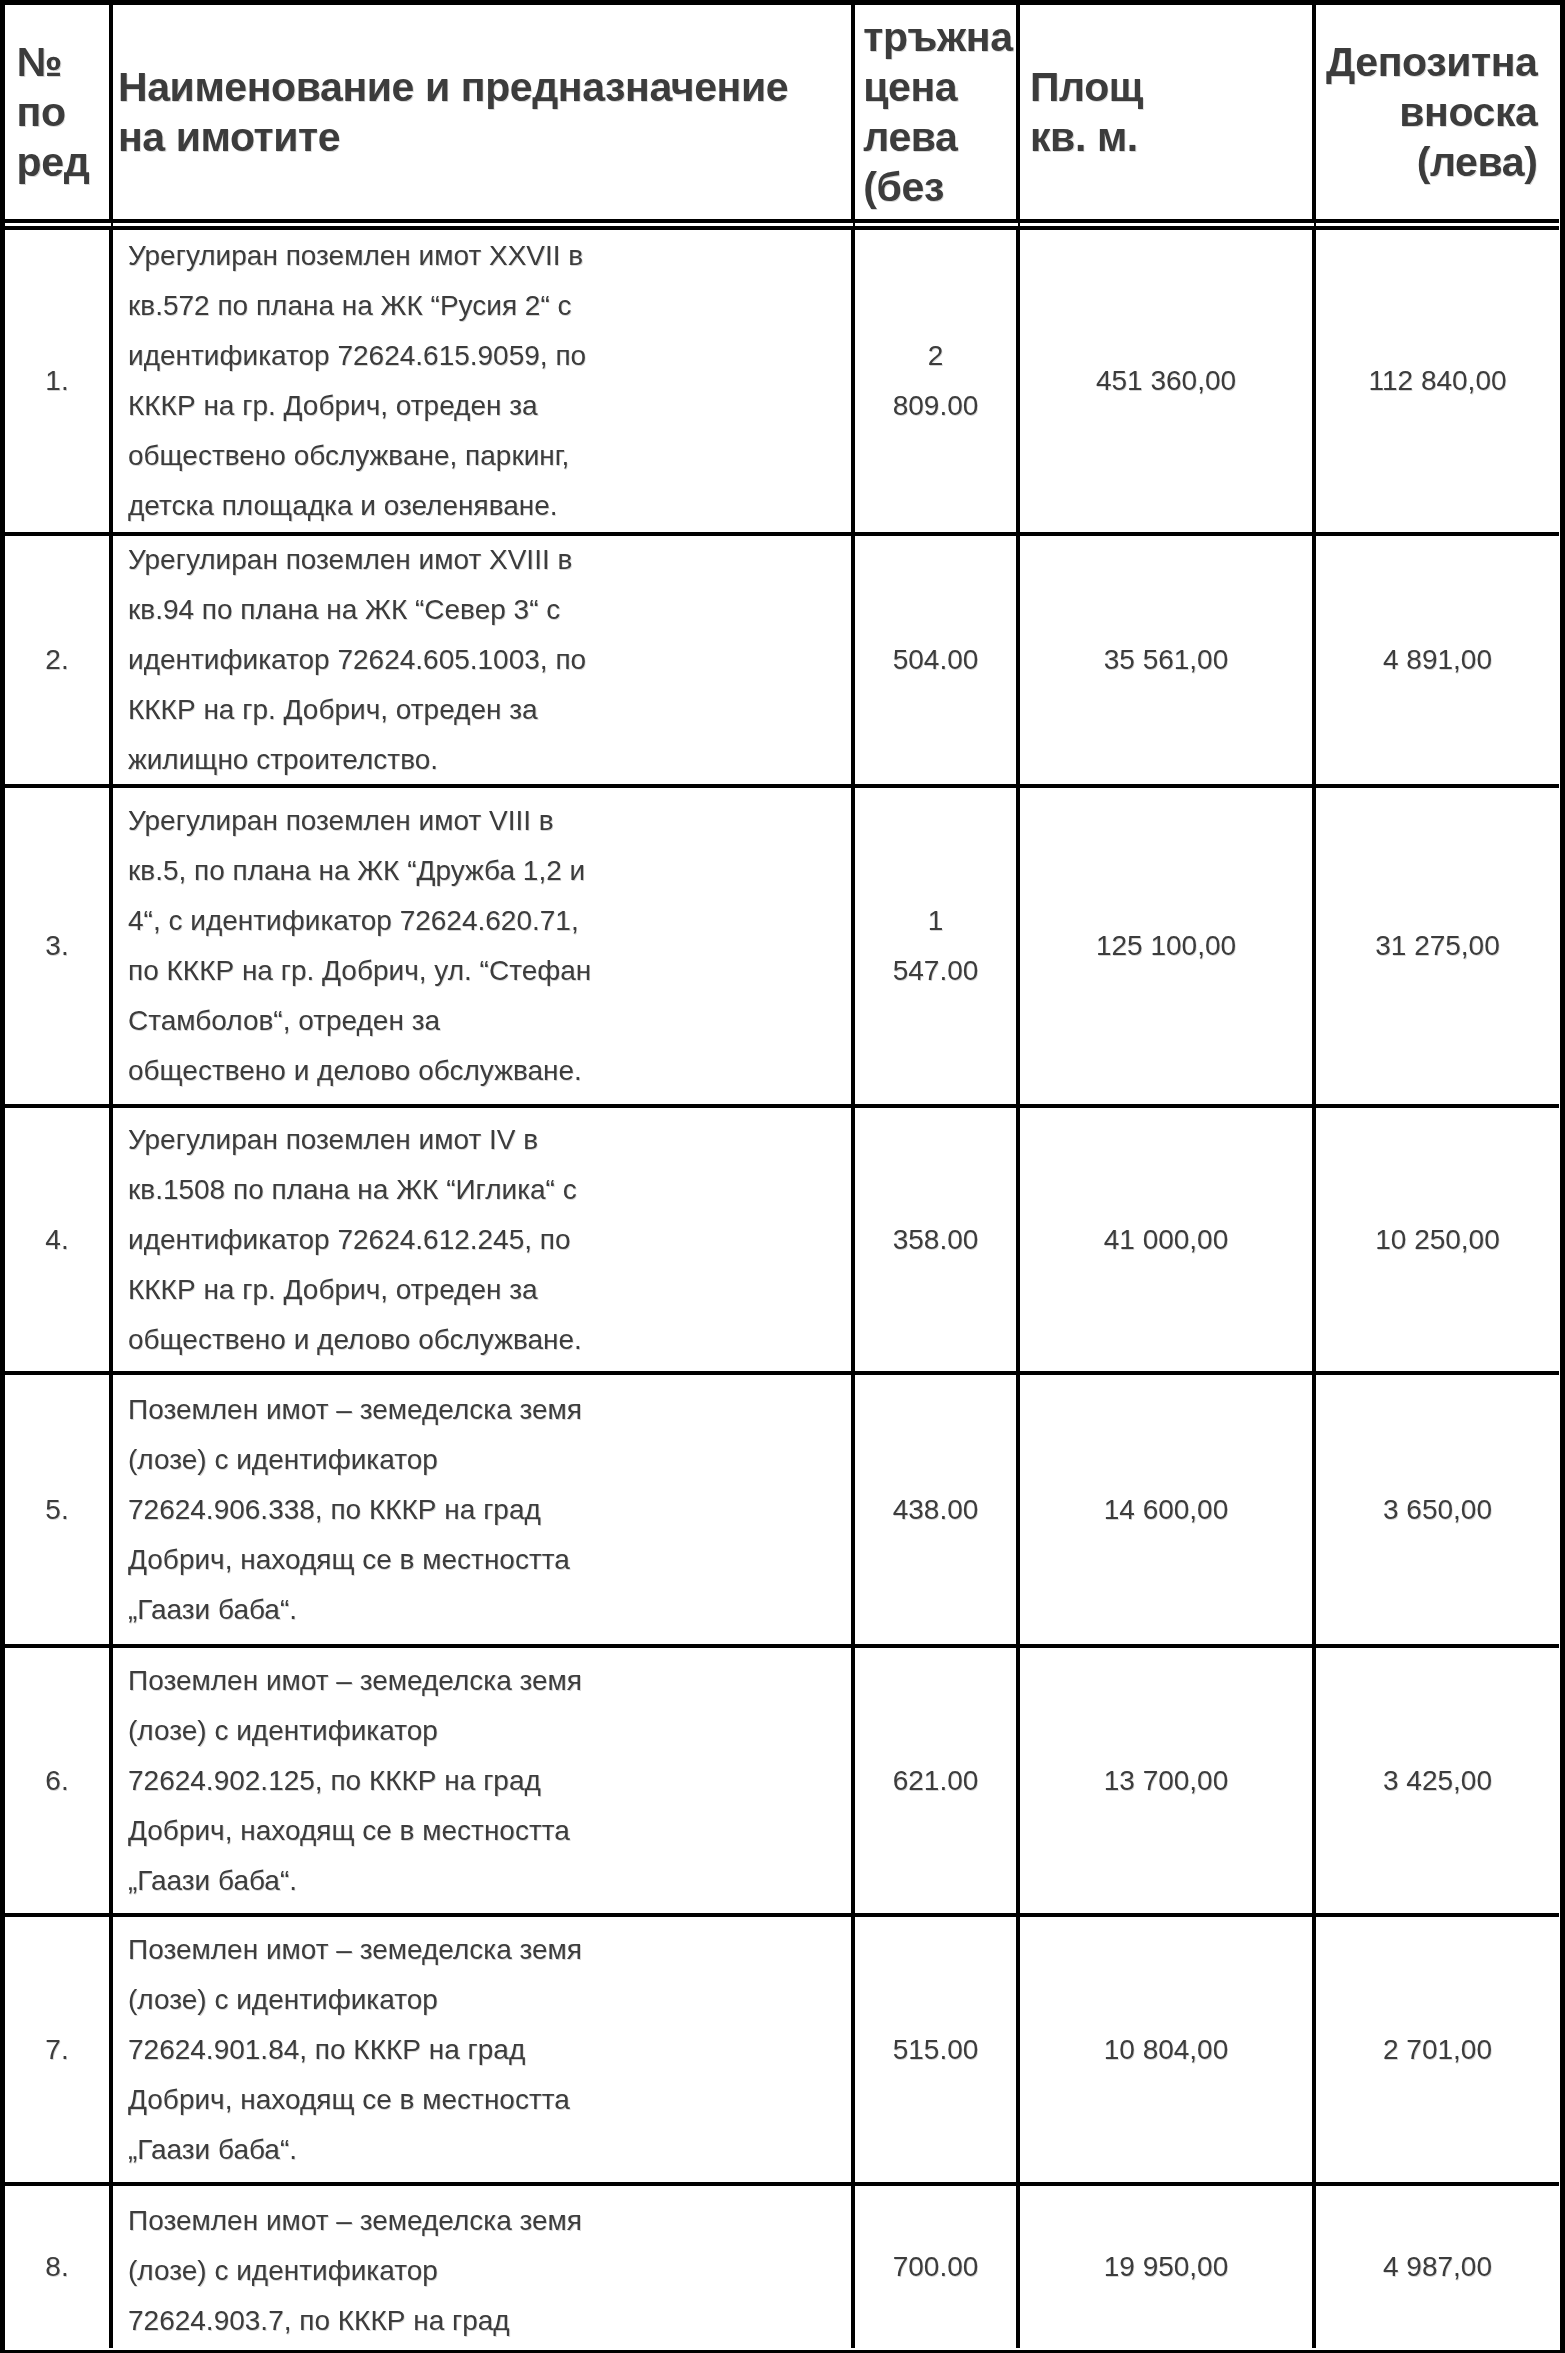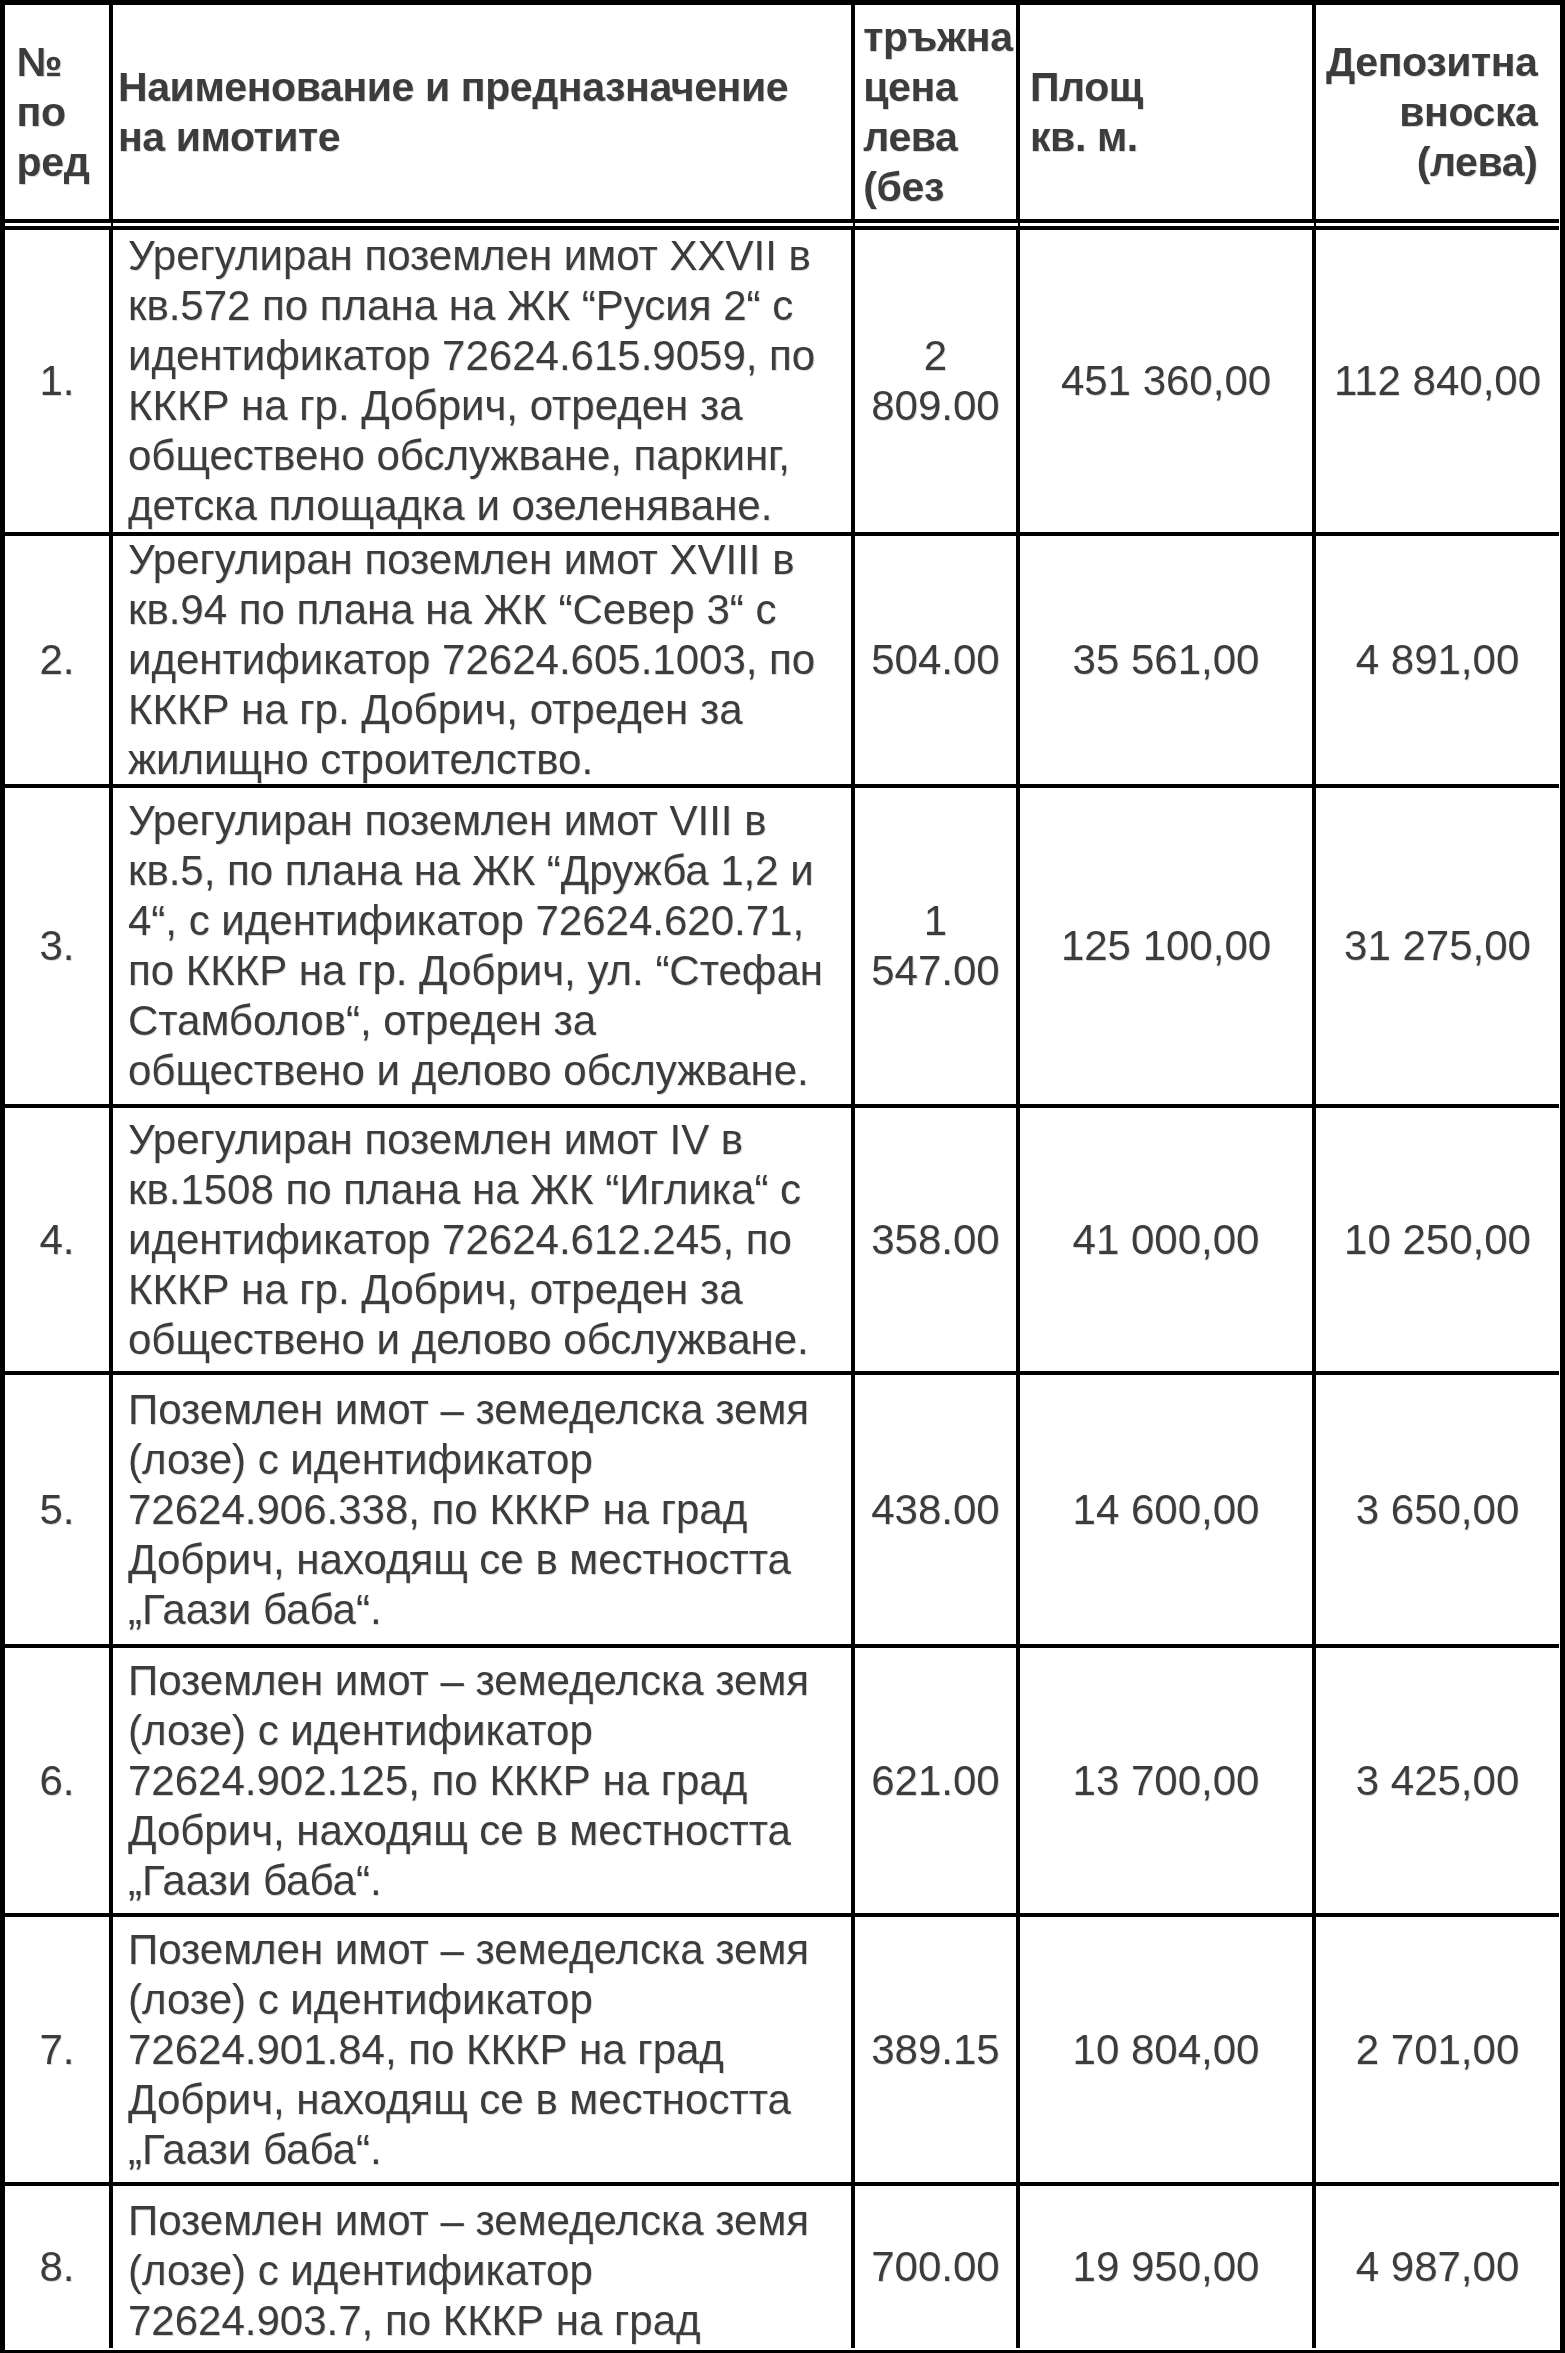--- a/index.html
+++ b/index.html
@@ -21,21 +21,21 @@
   .cell{
     box-sizing:border-box;
     border-right:4.1px solid #000;
     border-bottom:4.1px solid #000;
     overflow:hidden;
     display:flex;
     align-items:center;
     justify-content:center;
     text-align:center;
     white-space:pre-wrap;
-    font-size:42px;
+    font-size:28px;
     line-height:50px;
     text-shadow:0.8px 0.8px 0 rgba(90,90,90,0.25);
   }
   .c5{border-right:none;}
   .head{
     font-weight:bold;
     font-size:41px;
     letter-spacing:-0.4px;
     border-bottom:11.6px double #000;
     justify-content:flex-start;
@@ -131,21 +131,21 @@
 „Гаази баба“.</div>
       <div class="cell body c3">621.00</div>
       <div class="cell body c4">13 700,00</div>
       <div class="cell body c5">3 425,00</div>
       <div class="cell body c1">7.</div>
       <div class="cell body c2 desc">Поземлен имот – земеделска земя
 (лозе) с идентификатор
 72624.901.84, по КККР на град
 Добрич, находящ се в местността
 „Гаази баба“.</div>
-      <div class="cell body c3">389.15</div>
+      <div class="cell body c3">515.00</div>
       <div class="cell body c4">10 804,00</div>
       <div class="cell body c5">2 701,00</div>
       <div class="cell body c1 last-row">8.</div>
       <div class="cell body c2 desc last-row">Поземлен имот – земеделска земя
 (лозе) с идентификатор
 72624.903.7, по КККР на град</div>
       <div class="cell body c3 last-row">700.00</div>
       <div class="cell body c4 last-row">19 950,00</div>
       <div class="cell body c5 last-row">4 987,00</div>
     </div>

